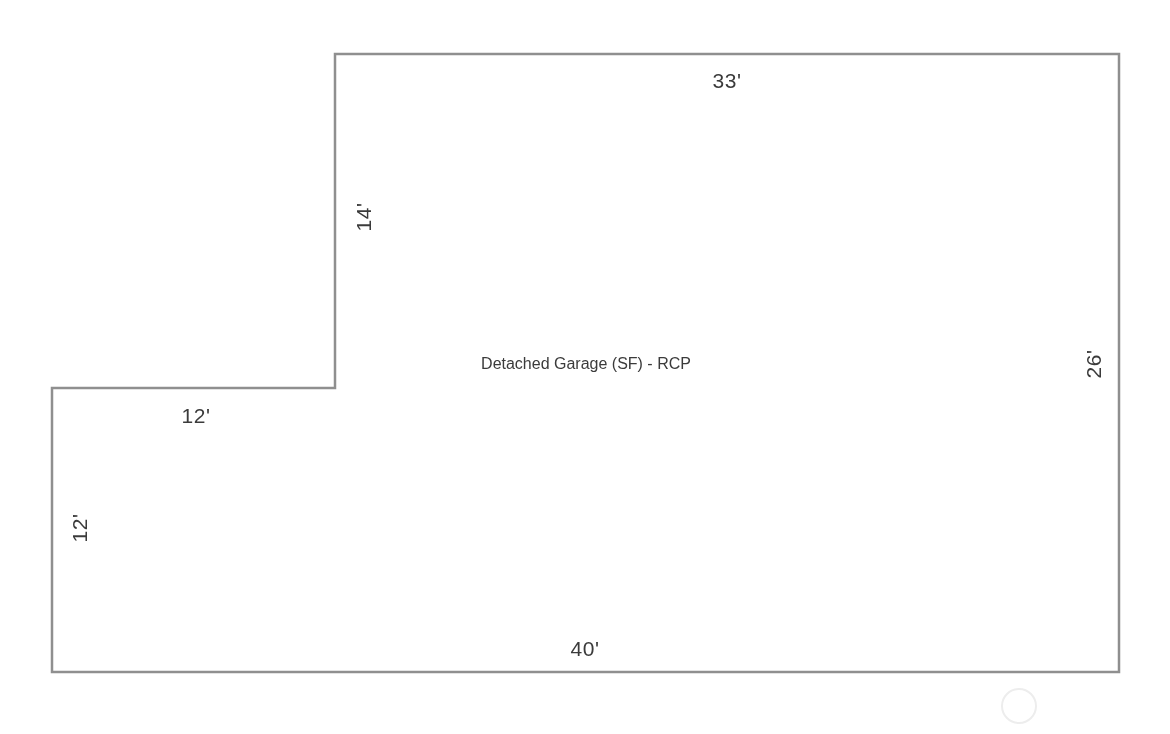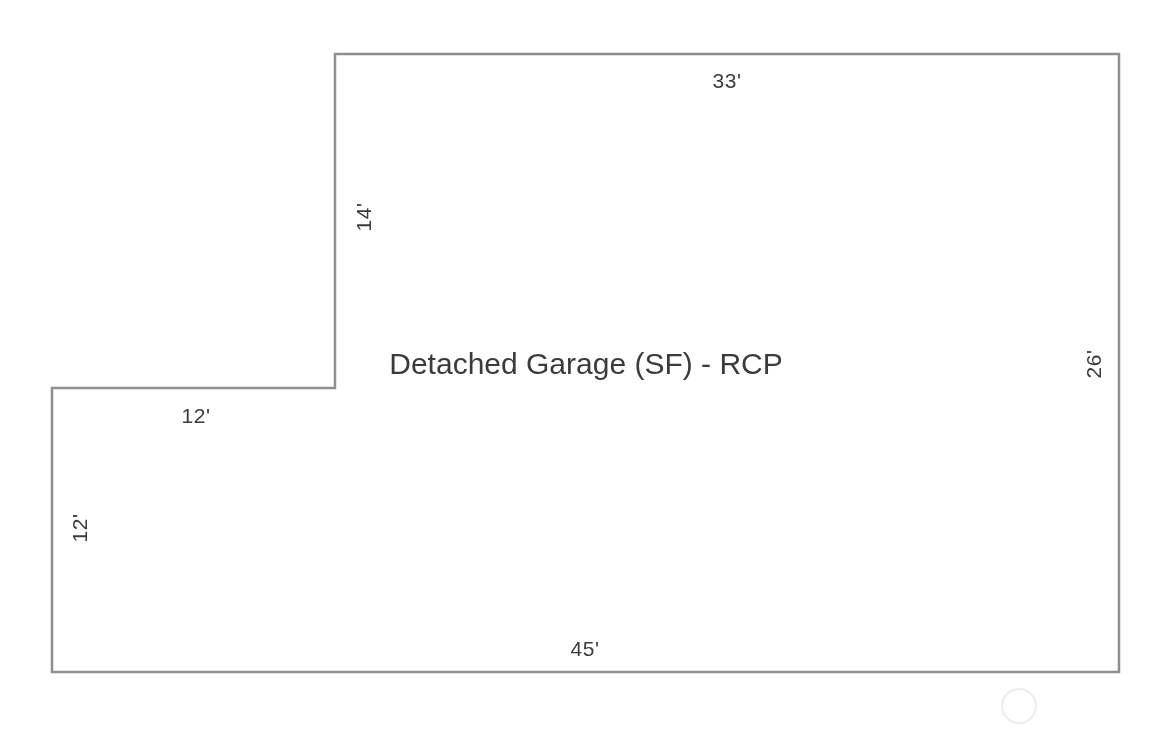--- a/index.html
+++ b/index.html
@@ -44,21 +44,21 @@
   .dim-label.vertical{
     transform:translate(-50%,-50%) rotate(-90deg);
   }
   .center-label{
     position:absolute;
     left:586px;
     top:352px;
     transform:translateX(-50%);
     text-align:left;
     color:var(--text-color);
-    font-size:30px;
+    font-size:16px;
     line-height:24px;
     white-space:nowrap;
   }
 </style>
 </head>
 <body>
 
 <div class="canvas">
 
   <svg class="drawing" width="1170" height="734" viewBox="0 0 1170 734">
@@ -67,21 +67,21 @@
   </svg>
 
   <div class="dim-label" style="left:727px; top:80px;">33'</div>
 
   <div class="dim-label vertical" style="left:363px; top:217px;">14'</div>
 
   <div class="dim-label" style="left:196px; top:415px;">12'</div>
 
   <div class="dim-label vertical" style="left:79px; top:528px;">12'</div>
 
-  <div class="dim-label" style="left:585px; top:648px;">45'</div>
+  <div class="dim-label" style="left:585px; top:648px;">40'</div>
 
   <div class="dim-label vertical" style="left:1093px; top:364px;">26'</div>
 
   <div class="center-label">
     <div>Detached Garage (SF) - RCP</div>
   </div>
 
 </div>
 
 </body></html>

